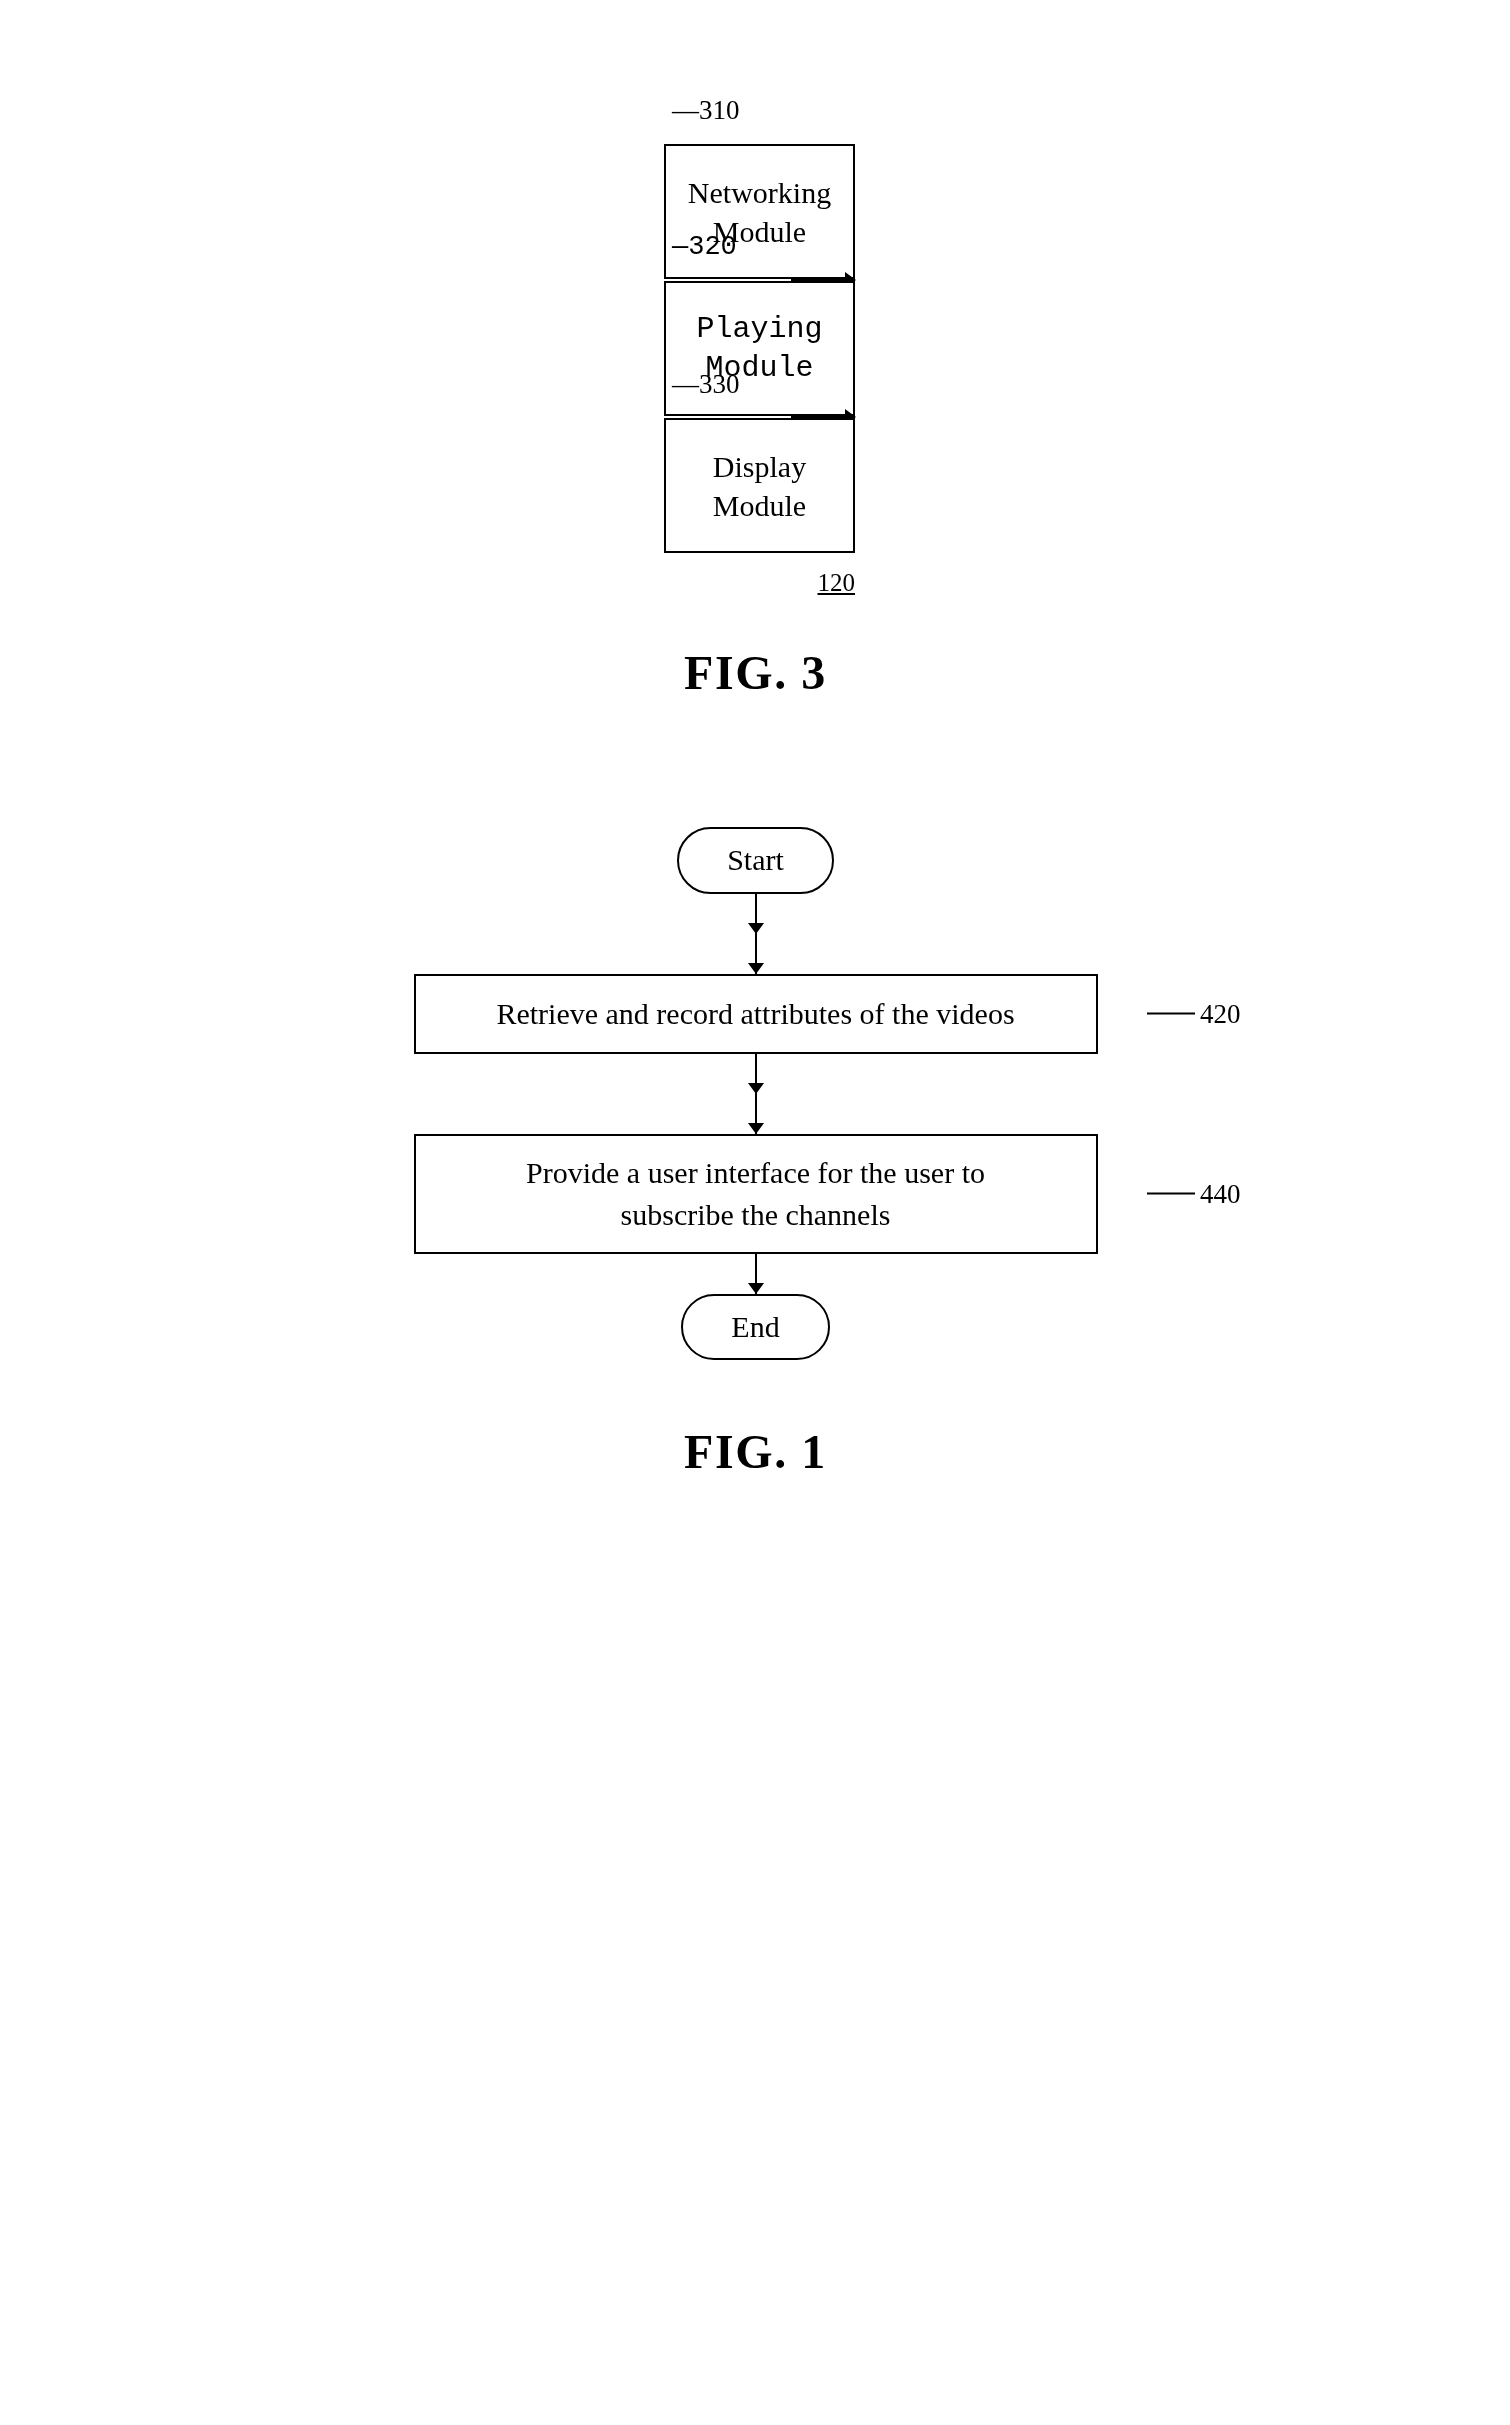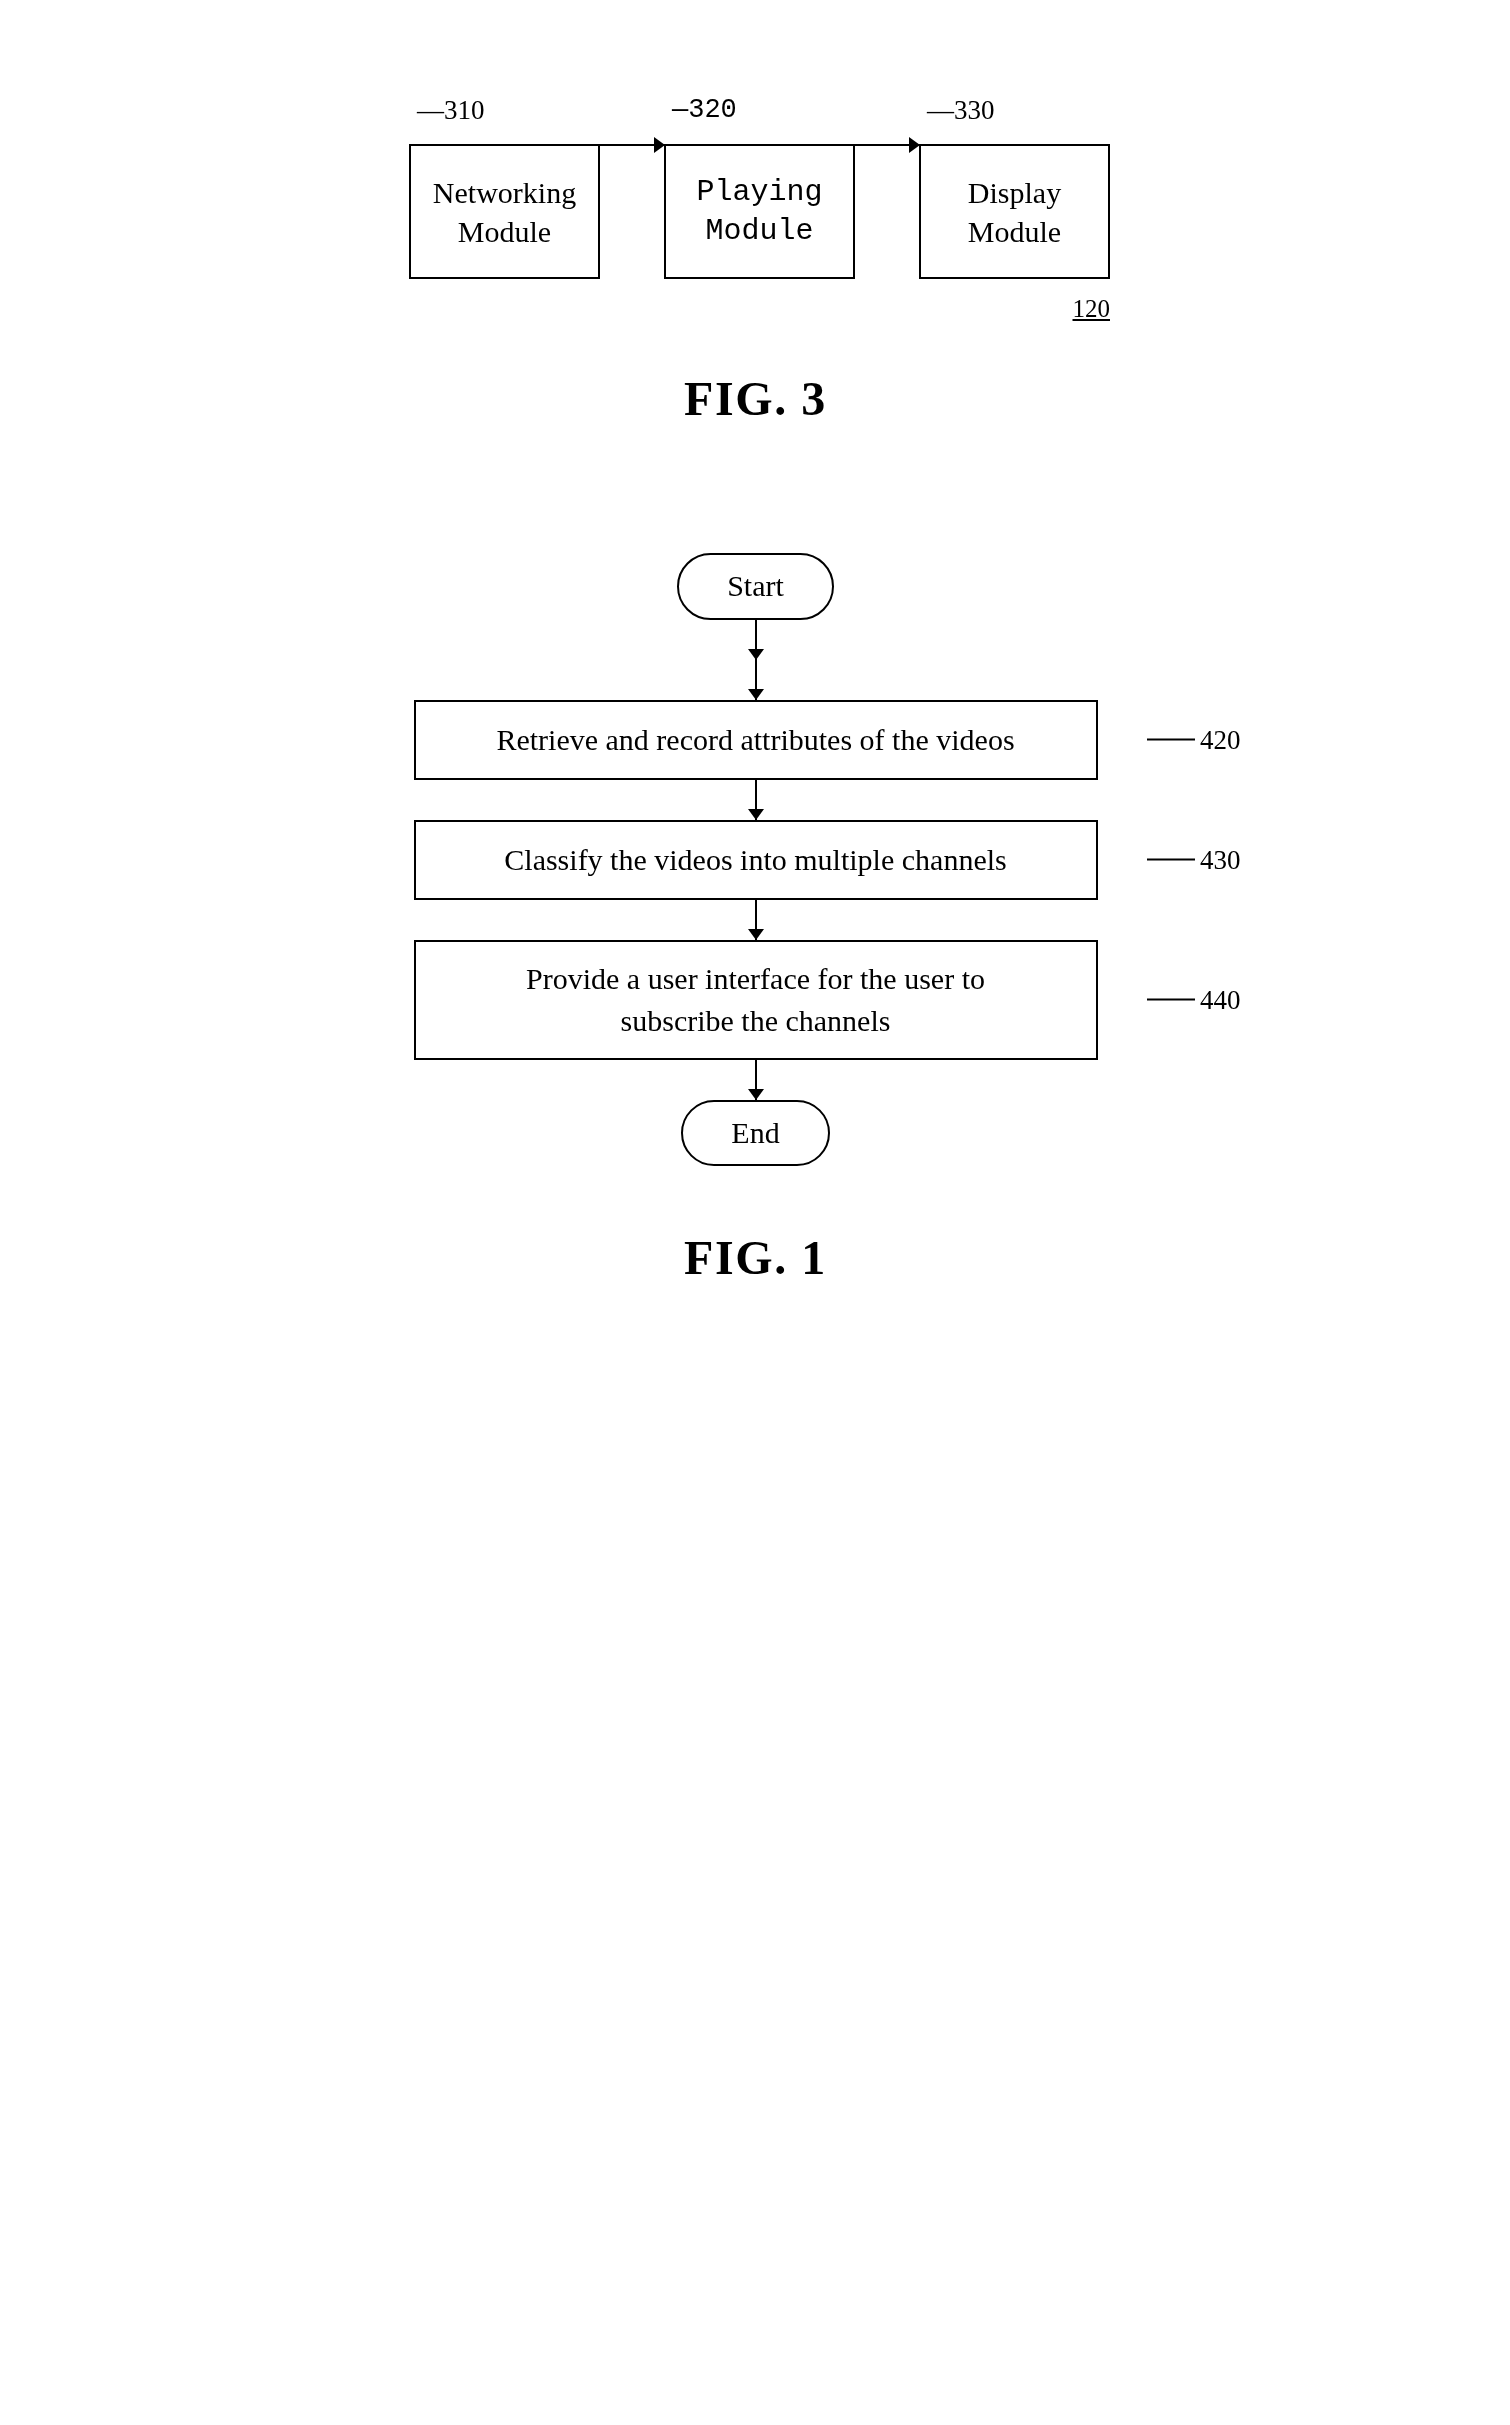--- a/index.html
+++ b/index.html
@@ -29,22 +29,22 @@
     .fig3-section {
       margin-top: 64px;
       width: 100%;
       display: flex;
       flex-direction: column;
       align-items: center;
     }
 
     .fig3-diagram {
       display: flex;
-      flex-direction: row;
-      align-items: flex-start;
+      flex-direction: column;
+      align-items: flex-end;
       justify-content: center;
       gap: 0;
       margin-top: 16px;
       position: relative;
       padding-left: 8px;
     }
 
     .module-box {
       border: 2px solid #000;
       width: 191px;
@@ -234,29 +234,20 @@
           <span>Retrieve and record attributes of the videos</span>
         </div>
         <div class="bracket-label">
           <span style="display:inline-block; width:48px; height:2px; background:#000; vertical-align:middle; margin-right:4.8px;"></span>
           <span>420</span>
         </div>
       </div>
 
       <div class="flow-arrow"></div>
 
-      <div class="flow-box-wrapper">
-        <div class="flow-box">
-          <span>Classify the videos into multiple channels</span>
-        </div>
-        <div class="bracket-label">
-          <span style="display:inline-block; width:48px; height:2px; background:#000; vertical-align:middle; margin-right:4.8px;"></span>
-          <span>430</span>
-        </div>
-      </div>
 
       <div class="flow-arrow"></div>
 
       <div class="flow-box-wrapper">
         <div class="flow-box" style="min-height:111px;">
           <span>Provide a user interface for the user to<br>subscribe the channels</span>
         </div>
         <div class="bracket-label">
           <span style="display:inline-block; width:48px; height:2px; background:#000; vertical-align:middle; margin-right:4.8px;"></span>
           <span>440</span>

